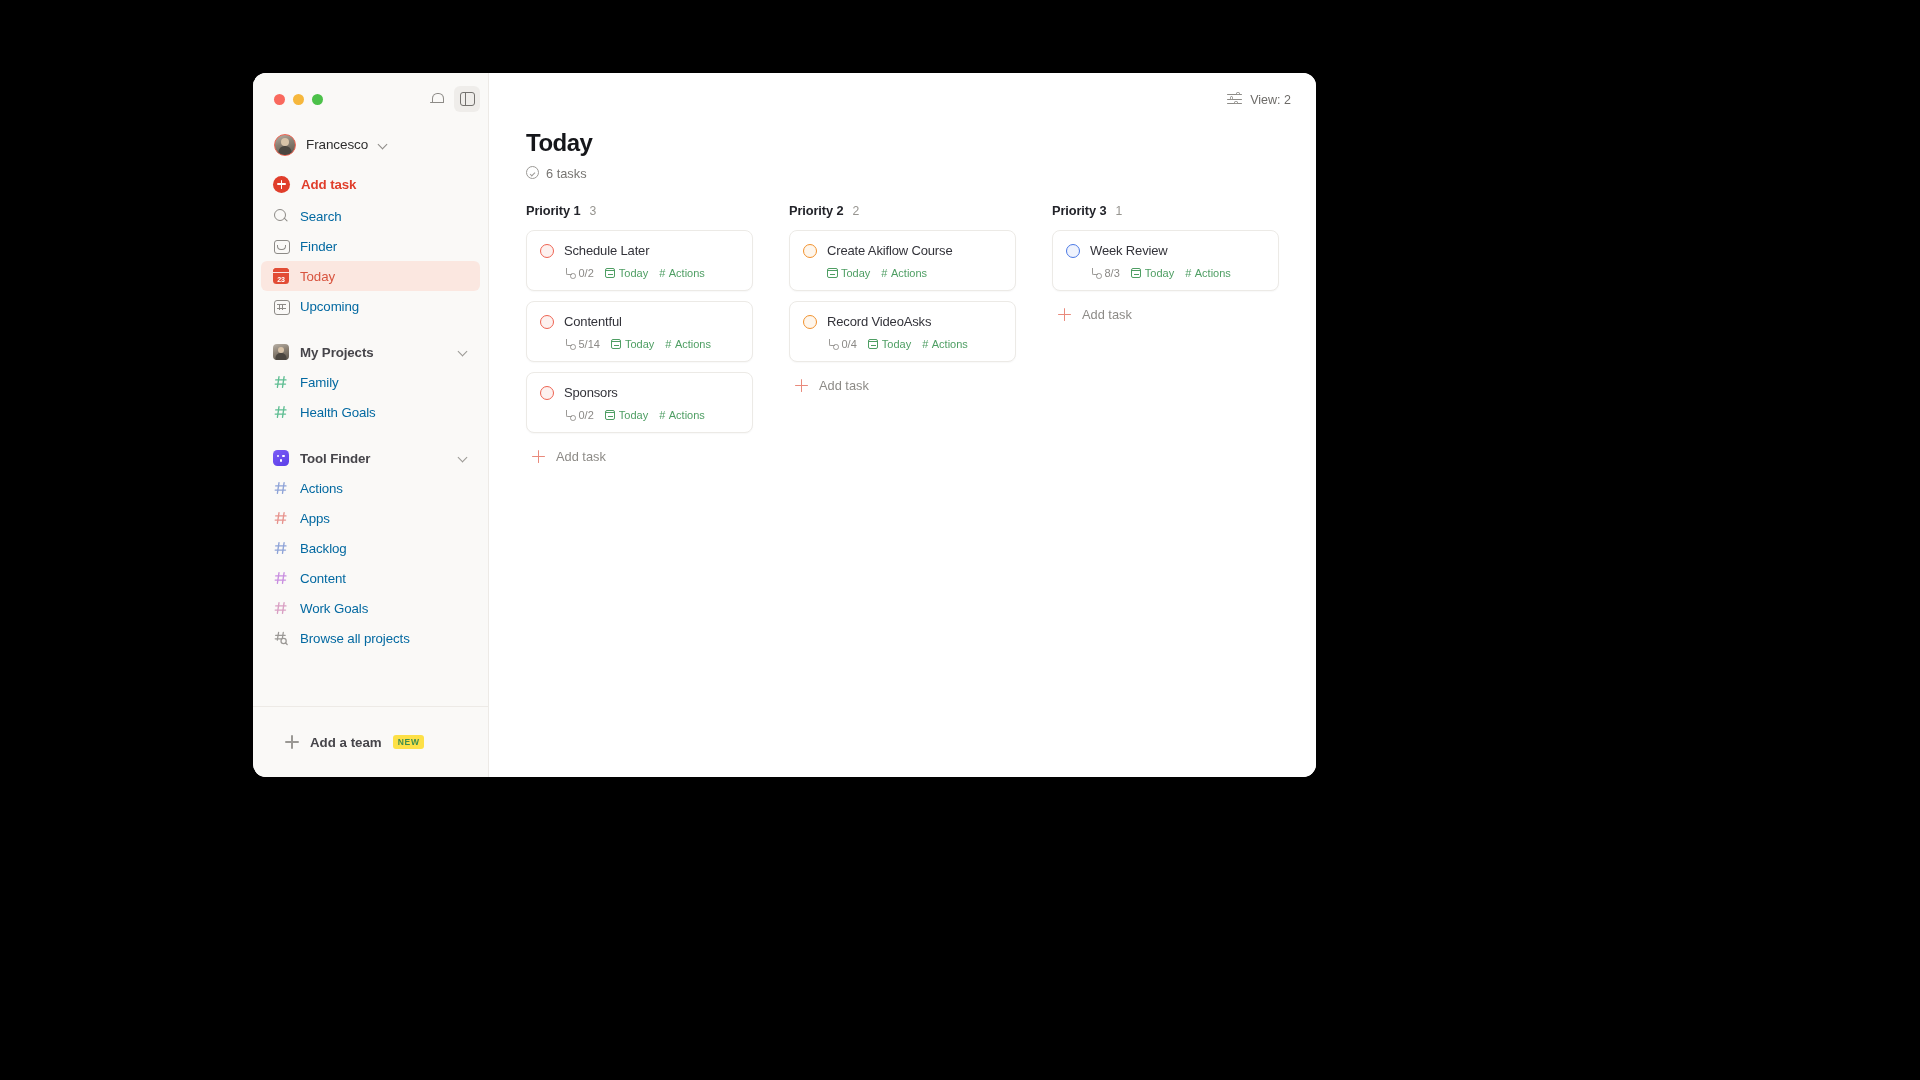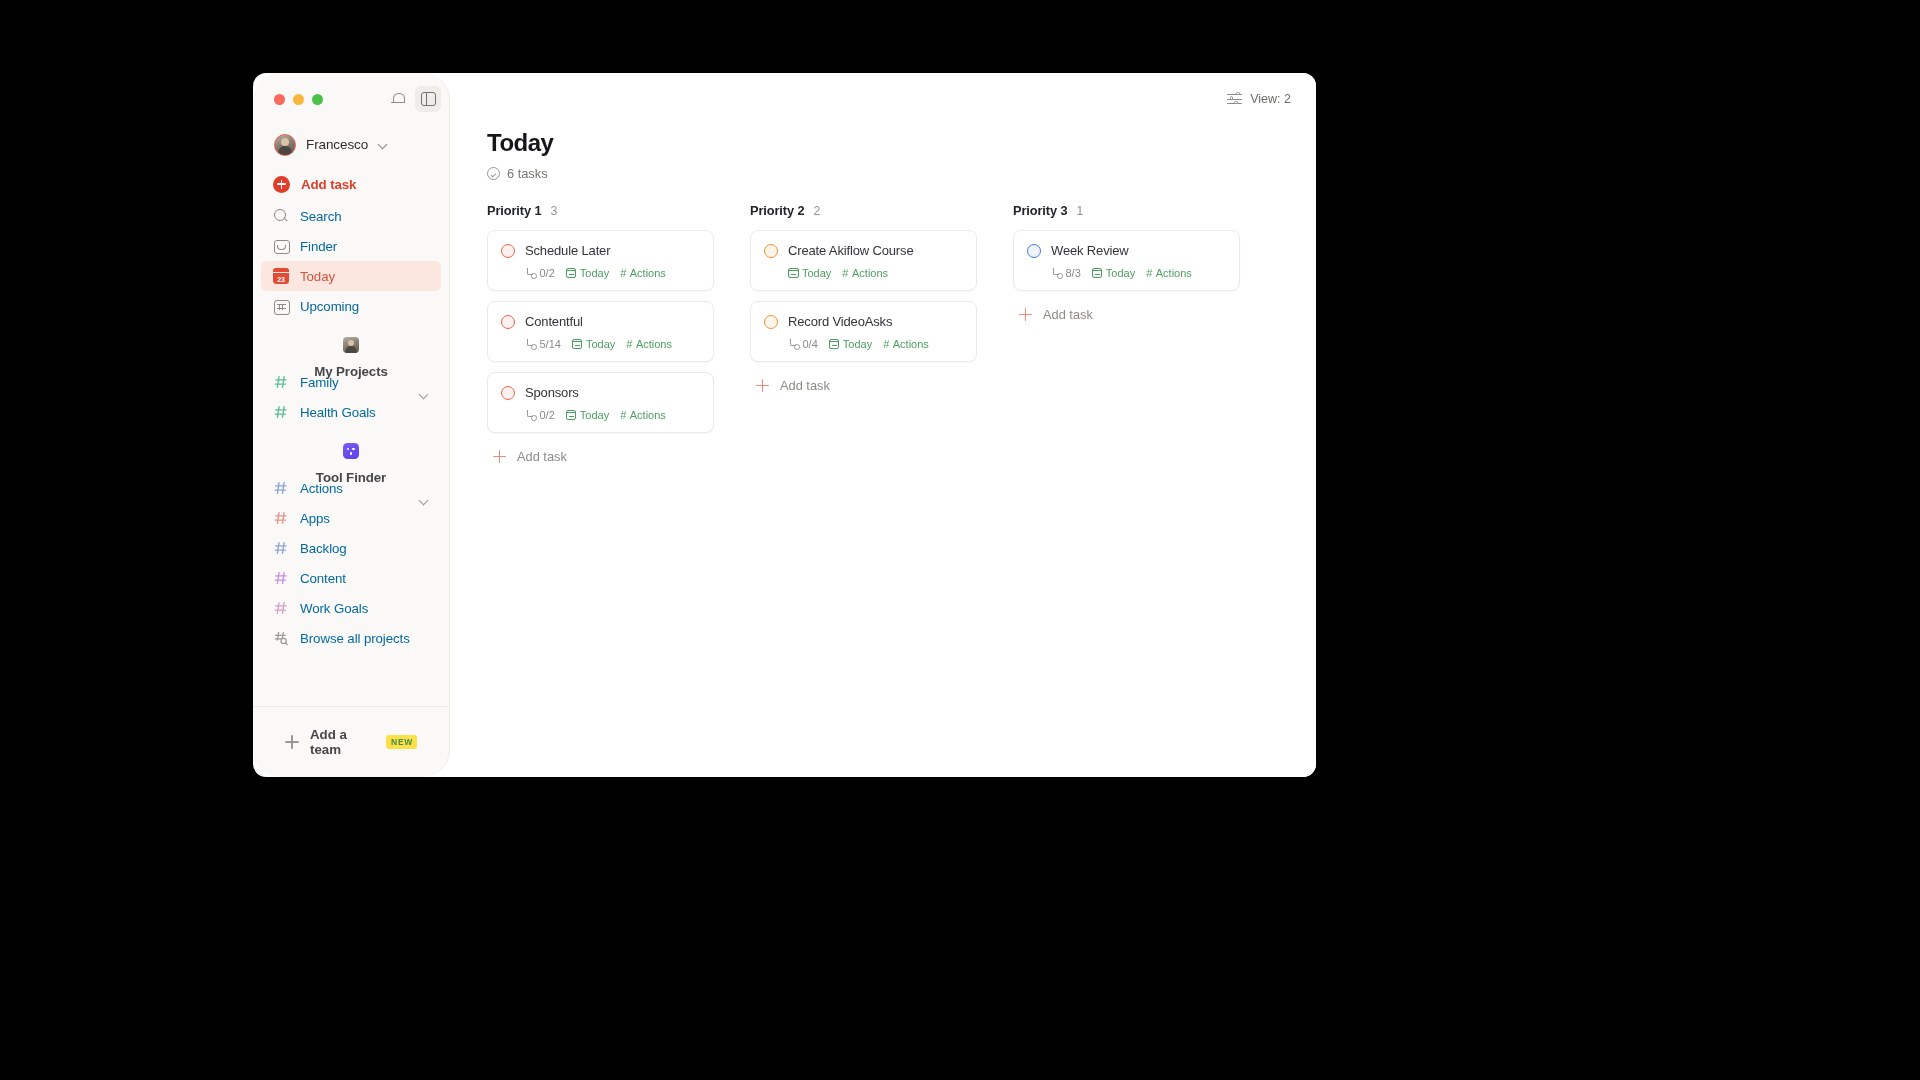--- a/index.html
+++ b/index.html
@@ -15,29 +15,28 @@
     width: 1063px; height: 704px;
     background: #ffffff;
     border-radius: 13px;
     overflow: hidden;
     display: flex;
     box-shadow: 0 2px 24px rgba(0,0,0,0.28);
   }
 
   
   #sidebar {
-    width: 197px;
+    width: 236px;
     height: 100%;
     background: #FAF9F7;
     border-right: 1px solid #EDEAE6;
     display: flex;
     flex-direction: column;
     position: relative;
     flex: none;
-    border-radius: 27px;
   }
   .traffic-bar {
     height: 52px;
     display: flex;
     align-items: center;
     padding: 0 21px;
     gap: 8px;
   }
   .dot { width: 11px; height: 11px; border-radius: 50%; }
   .dot.red    { background: #F9695E; }
@@ -168,21 +167,21 @@
 
   
   .ico-browse svg { display:block; }
 
   .section-gap { height: 16px; }
 
   .group-head {
     display: flex; align-items: center; gap: 11px;
     height: 30px; padding: 0 12px; border-radius: 6px;
     font-size: 13.3px; color: #46454a; font-weight: 600;
-    cursor: pointer; letter-spacing: -0.1px; flex-direction: column;
+    cursor: pointer; letter-spacing: -0.1px;
   }
   .group-head .chev-d {
     margin-left: auto; width: 10px; height: 10px; position: relative; flex:none;
   }
   .group-head .chev-d::before {
     content:""; position:absolute; left:1px; top:1px;
     width: 6px; height: 6px;
     border-right: 1.5px solid #9a9894; border-bottom: 1.5px solid #9a9894;
     transform: rotate(45deg);
   }
@@ -234,21 +233,21 @@
   }
 
   
   #main { flex: 1; position: relative; background: #fff; min-width: 0; }
 
   .topbar {
     height: 52px; display:flex; align-items:center;
     justify-content: flex-end; padding: 0 18px;
   }
   .view-ctl {
-    display:flex; align-items:center; gap: 8px;
+    display:flex; align-items:flex-end; gap: 8px;
     font-size: 12.5px; color: #6d6b68; cursor: pointer;
     padding: 5px 7px; border-radius: 6px;
   }
   .sliders { width:15px; height:15px; position:relative; flex:none; }
   .sliders span { position:absolute; left:0; width:15px; height:1.3px; background:#8d8b87; border-radius:1px;}
   .sliders span:nth-child(1){ top:2.5px;}
   .sliders span:nth-child(2){ top:7px;}
   .sliders span:nth-child(3){ top:11.5px;}
   .sliders i { position:absolute; width:3.6px;height:3.6px;border-radius:50%;background:#fff;border:1.3px solid #8d8b87;}
   .sliders i:nth-child(4){ left:9px; top:0.4px;}
@@ -278,21 +277,21 @@
   }
   .panel-ico { width:15px;height:14px; border:1.4px solid #74726f; border-radius:3px; position:relative;}
   .panel-ico::after{ content:""; position:absolute; left:4px;top:0;bottom:0;width:1.4px;background:#74726f;}
 
   .page-head { padding: 0 0 0 37px; }
   .page-title {
     font-size: 24px; font-weight: 700; color: #15161a;
     letter-spacing: -0.5px; margin-top: 4px;
   }
   .task-count {
-    display:flex; align-items:center; gap:7px;
+    display:flex; align-items:flex-start; gap:7px;
     font-size: 12.8px; color: #777572; margin-top: 9px;
   }
   .check-circle { width:13px;height:13px;border-radius:50%;border:1.3px solid #9b9996;position:relative;flex:none;}
   .check-circle::after{
     content:""; position:absolute; left:2.9px; top:5.2px;
     width:4.4px;height:2.1px; border-left:1.3px solid #9b9996;border-bottom:1.3px solid #9b9996;
     transform: rotate(-45deg);
   }
 
   .board {

